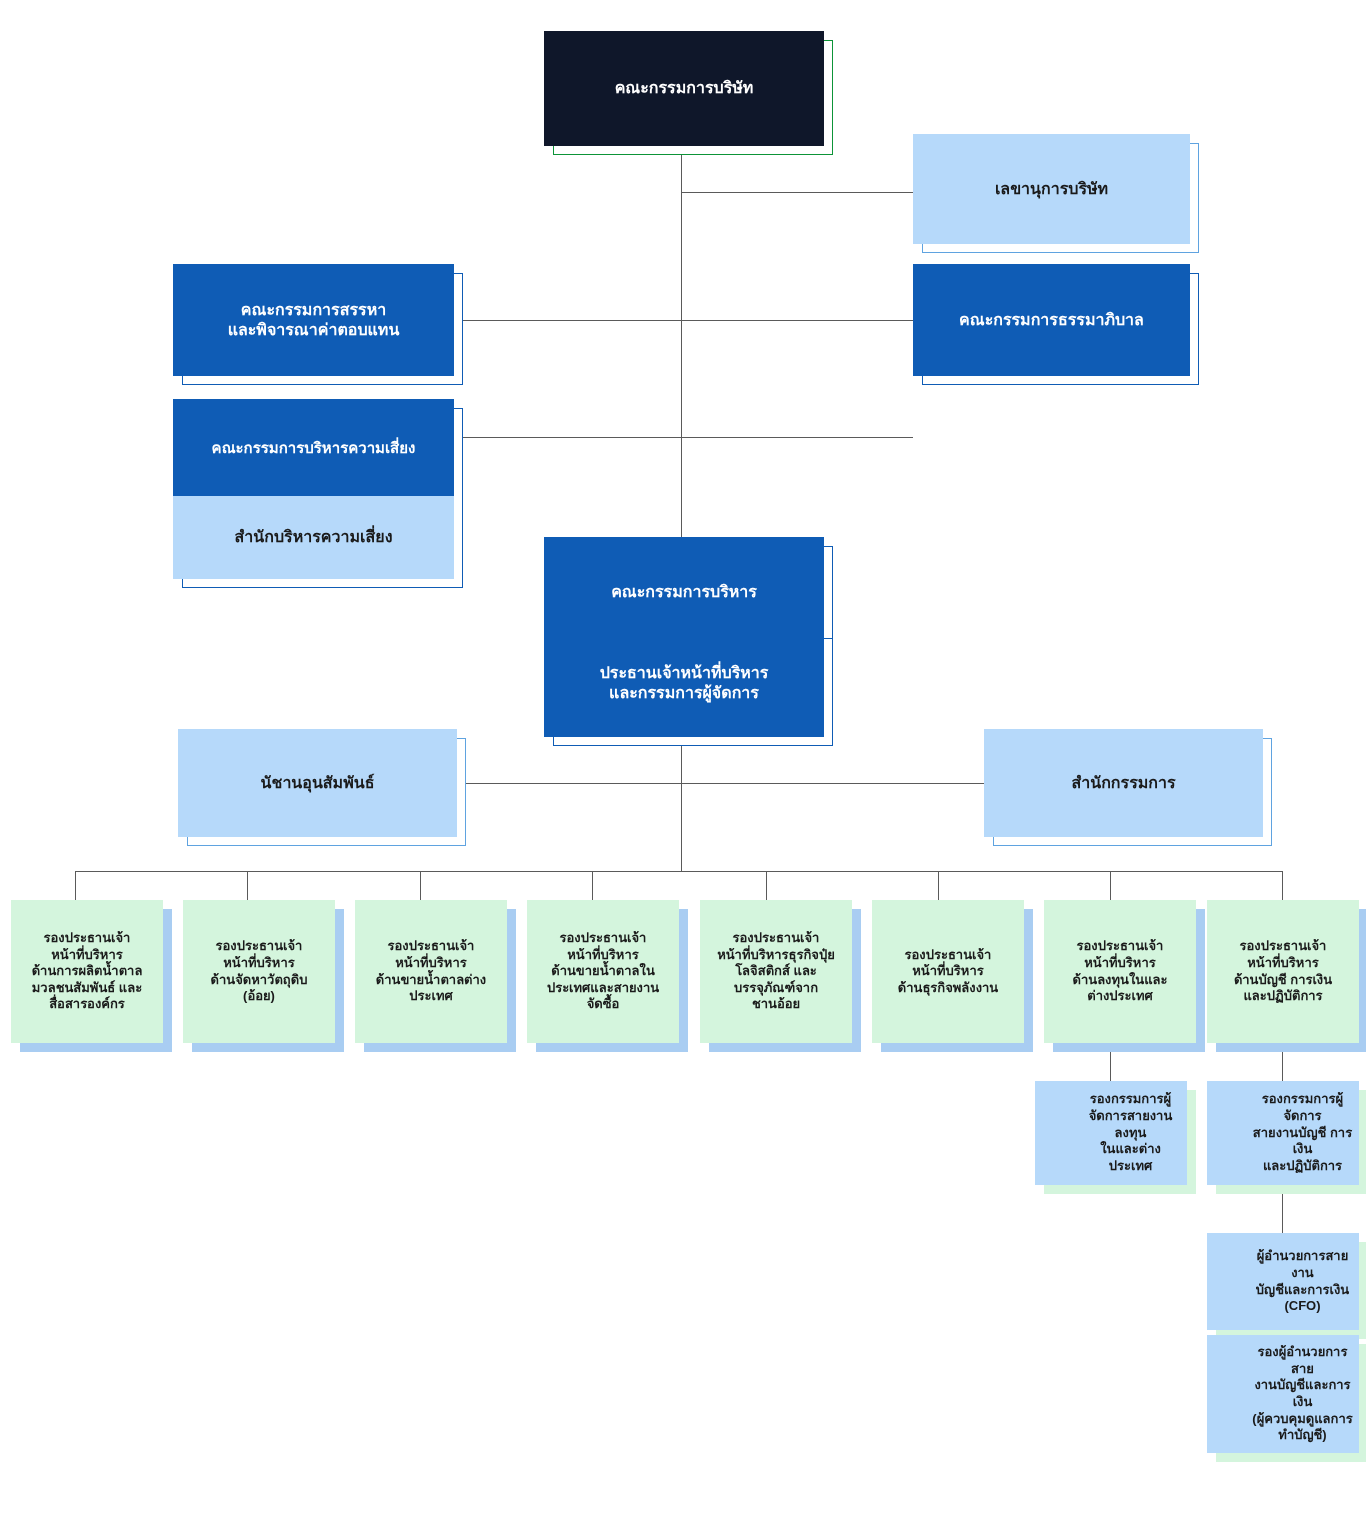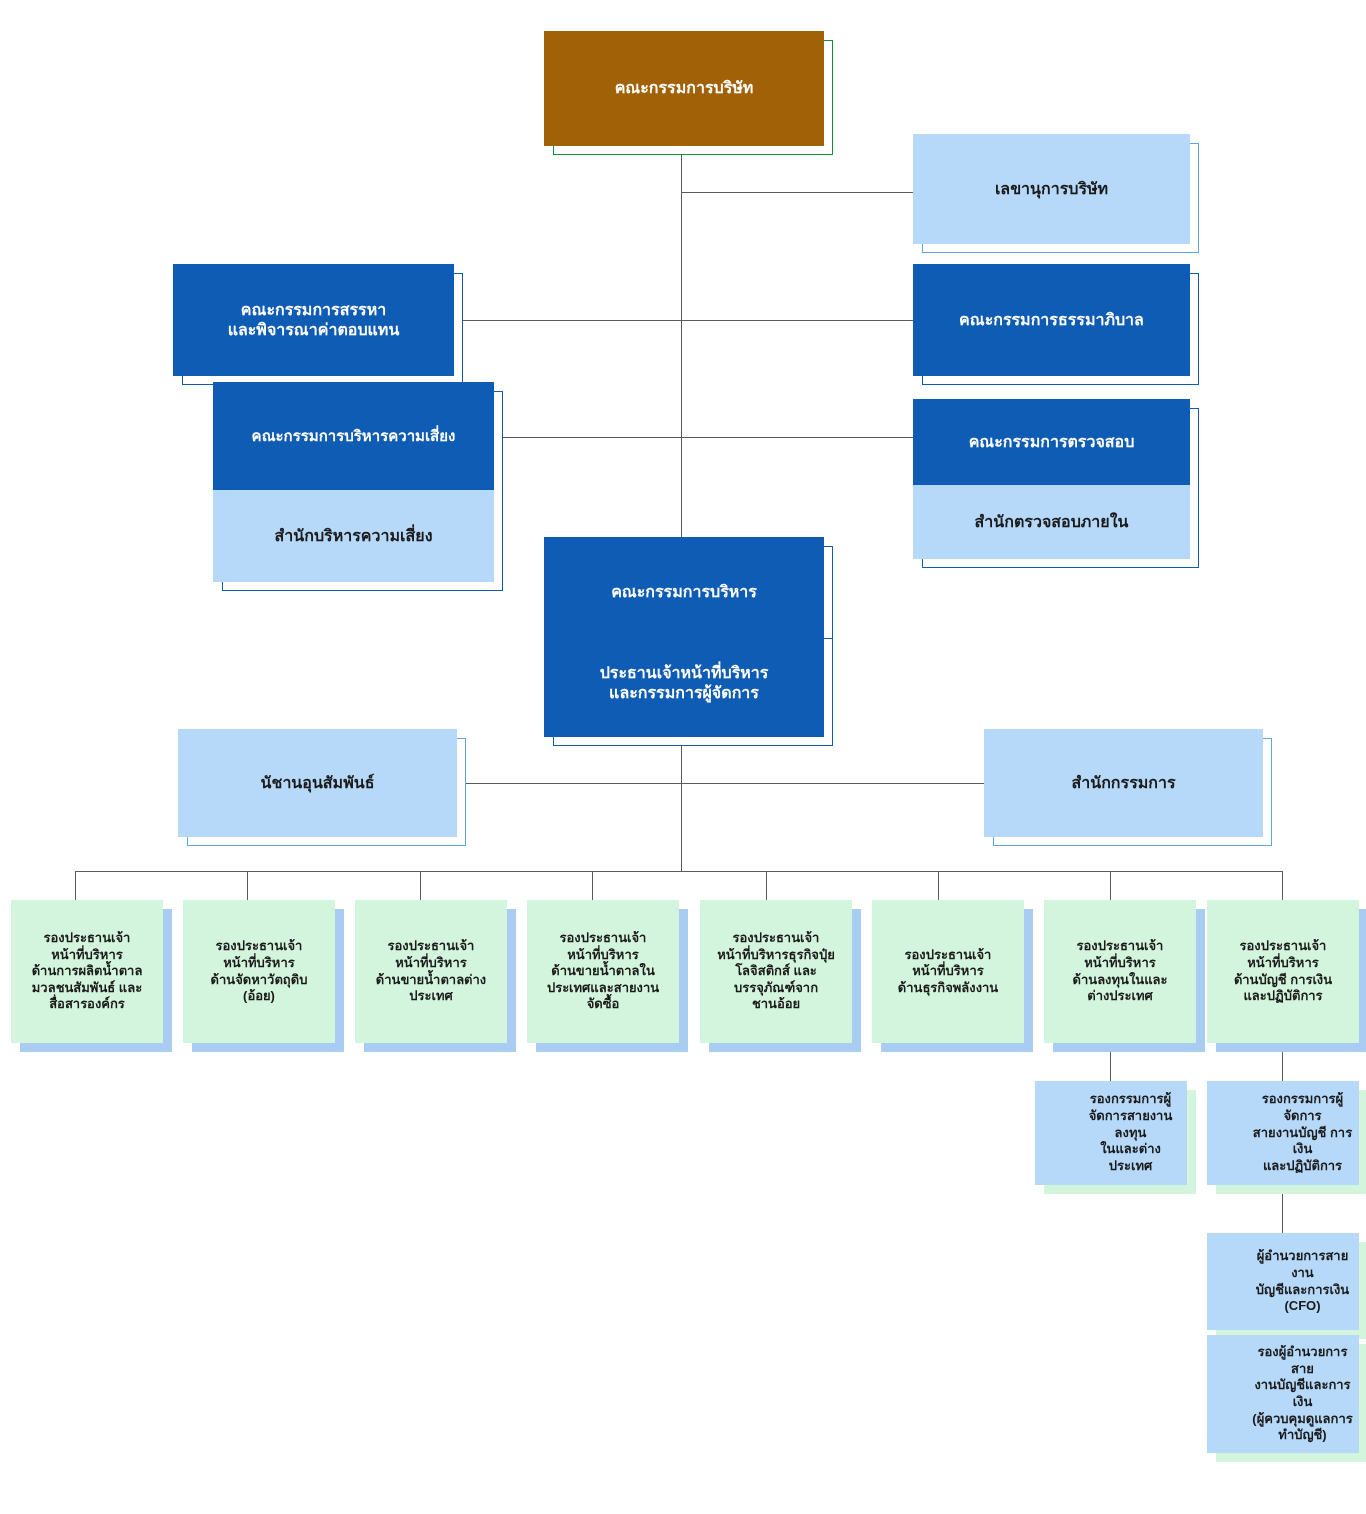--- a/index.html
+++ b/index.html
@@ -55,21 +55,21 @@
   .node .label {
     display: block;
     width: 100%;
     line-height: 1.28;
     white-space: pre-line;
     padding: 0 6px;
     box-sizing: border-box;
   }
 
   
-  .pal-green .face   { background: #a16207; color: #ffffff; font-weight: 700; }
+  .pal-green .face   { background: #0f172a; color: #ffffff; font-weight: 700; }
   .pal-green .shadow { background: #ffffff; border: 1px solid #0d9438; }
 
   .pal-dark .face    { background: #0f5cb5; color: #ffffff; font-weight: 700; }
   .pal-dark .shadow  { background: #ffffff; border: 1px solid #0f5cb5; }
 
   .pal-light .face   { background: #b6d9fa; color: #1a1a1a; font-weight: 700; }
   .pal-light .shadow { background: #ffffff; border: 1px solid #5fa3e0; }
 
   .pal-mint .face    { background: #d4f5dd; color: #1a1a1a; font-weight: 700; }
   .pal-mint .shadow  { background: #a9cdf2; }
@@ -159,43 +159,32 @@
     </div>
   </div>
 
   <div class="node pal-dark" style="left:913px; top:264px; width:277px; height:112px;">
     <div class="shadow"></div>
     <div class="face">
       <span class="label fs-16">คณะกรรมการธรรมาภิบาล</span>
     </div>
   </div>
 
-  <div class="node pal-dark split" style="left:173px; top:382px; width:281px; height:200px;margin-left:40px;">
+  <div class="node pal-dark split" style="left:173px; top:399px; width:281px; height:180px;">
     <div class="shadow"></div>
     <div class="face">
       <div class="seg seg-top">
         <span class="label fs-15">คณะกรรมการบริหารความเสี่ยง</span>
       </div>
       <div class="seg seg-bottom">
         <span class="label fs-16">สำนักบริหารความเสี่ยง</span>
       </div>
     </div>
   </div>
 
-  <div class="node pal-dark split" style="left:913px; top:399px; width:277px; height:160px;">
-    <div class="shadow"></div>
-    <div class="face">
-      <div class="seg seg-top">
-        <span class="label fs-16">คณะกรรมการตรวจสอบ</span>
-      </div>
-      <div class="seg seg-bottom">
-        <span class="label fs-16">สำนักตรวจสอบภายใน</span>
-      </div>
-    </div>
-  </div>
 
   <div class="node pal-dark" style="left:544px; top:493px; width:280px; height:110px;margin-top:44px;">
     <div class="shadow"></div>
     <div class="face">
       <span class="label fs-16">คณะกรรมการบริหาร</span>
     </div>
   </div>
 
   <div class="node pal-dark" style="left:544px; top:629px; width:280px; height:108px;">
     <div class="shadow"></div>

